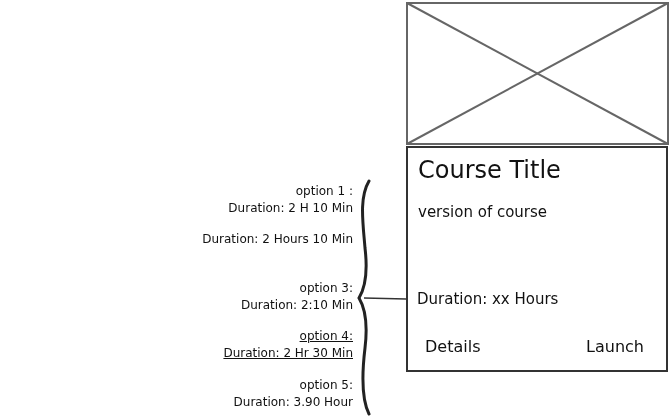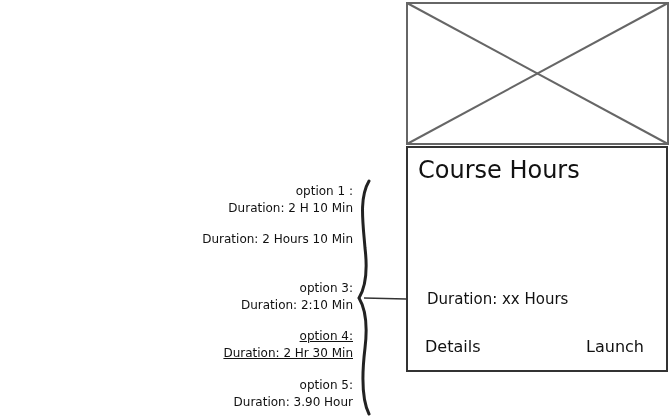--- a/index.html
+++ b/index.html
@@ -4,37 +4,38 @@
   <style>
     html, body { margin: 0; padding: 0; background: #ffffff; }
     body { width: 671px; height: 417px; position: relative; overflow: hidden;
            font-family: "DejaVu Sans", sans-serif; color: #111; }
     .abs { position: absolute; }
     .image-placeholder { left: 406px; top: 2px; width: 263px; height: 143px; }
     .card { left: 406px; top: 146px; width: 262px; height: 226px;
             border: 2px solid #333; box-sizing: border-box; background: #fff; }
     .card-title { left: 10px; top: 8px; font-size: 24px; color: #111; white-space: nowrap; }
     .card-version { left: 10px; top: 55px; font-size: 15px; white-space: nowrap; }
-    .card-duration { left: 19px; top: 142px; font-size: 15px; white-space: nowrap; }
+    .card-duration { left: 9px; top: 142px; font-size: 15px; white-space: nowrap; }
     .card-details { left: 17px; top: 189px; font-size: 16px; white-space: nowrap; cursor: pointer; }
     .card-launch { right: 22px; top: 189px; font-size: 16px; white-space: nowrap; cursor: pointer; }
     .option { right: 318px; text-align: right; font-size: 12px; line-height: 17px; color: #111; white-space: nowrap; }
     svg { overflow: visible; }
   </style>
 </head>
 <body>
 
 <svg class="abs image-placeholder" width="263" height="143" viewBox="0 0 263 143">
   <rect x="1" y="1" width="261" height="141" fill="#fff" stroke="#666" stroke-width="2"></rect>
   <line x1="1" y1="1" x2="262" y2="142" stroke="#666" stroke-width="2"></line>
   <line x1="262" y1="1" x2="1" y2="142" stroke="#666" stroke-width="2"></line>
 </svg>
 
 <div class="abs card">
-  <div class="abs card-title">Course Hours</div>
+  <div class="abs card-title">Course Title</div>
+  <div class="abs card-version">version of course</div>
   <div class="abs card-duration">Duration: xx Hours</div>
   <div class="abs card-details">Details</div>
   <div class="abs card-launch">Launch</div>
 </div>
 
 <svg class="abs" style="left:355px; top:178px;" width="52" height="240" viewBox="0 0 52 240">
   <path d="M 14 3 C 4 20, 8 45, 10 70 C 13 95, 10 110, 4 120 C 10 130, 13 145, 10 170 C 7 195, 6 220, 14 236" fill="none" stroke="#222" stroke-width="3" stroke-linecap="round"></path>
 </svg>
 <svg class="abs" style="left:364px; top:296px;" width="44" height="6" viewBox="0 0 44 6">
   <line x1="0" y1="2" x2="42" y2="3" stroke="#333" stroke-width="1.5"></line>

